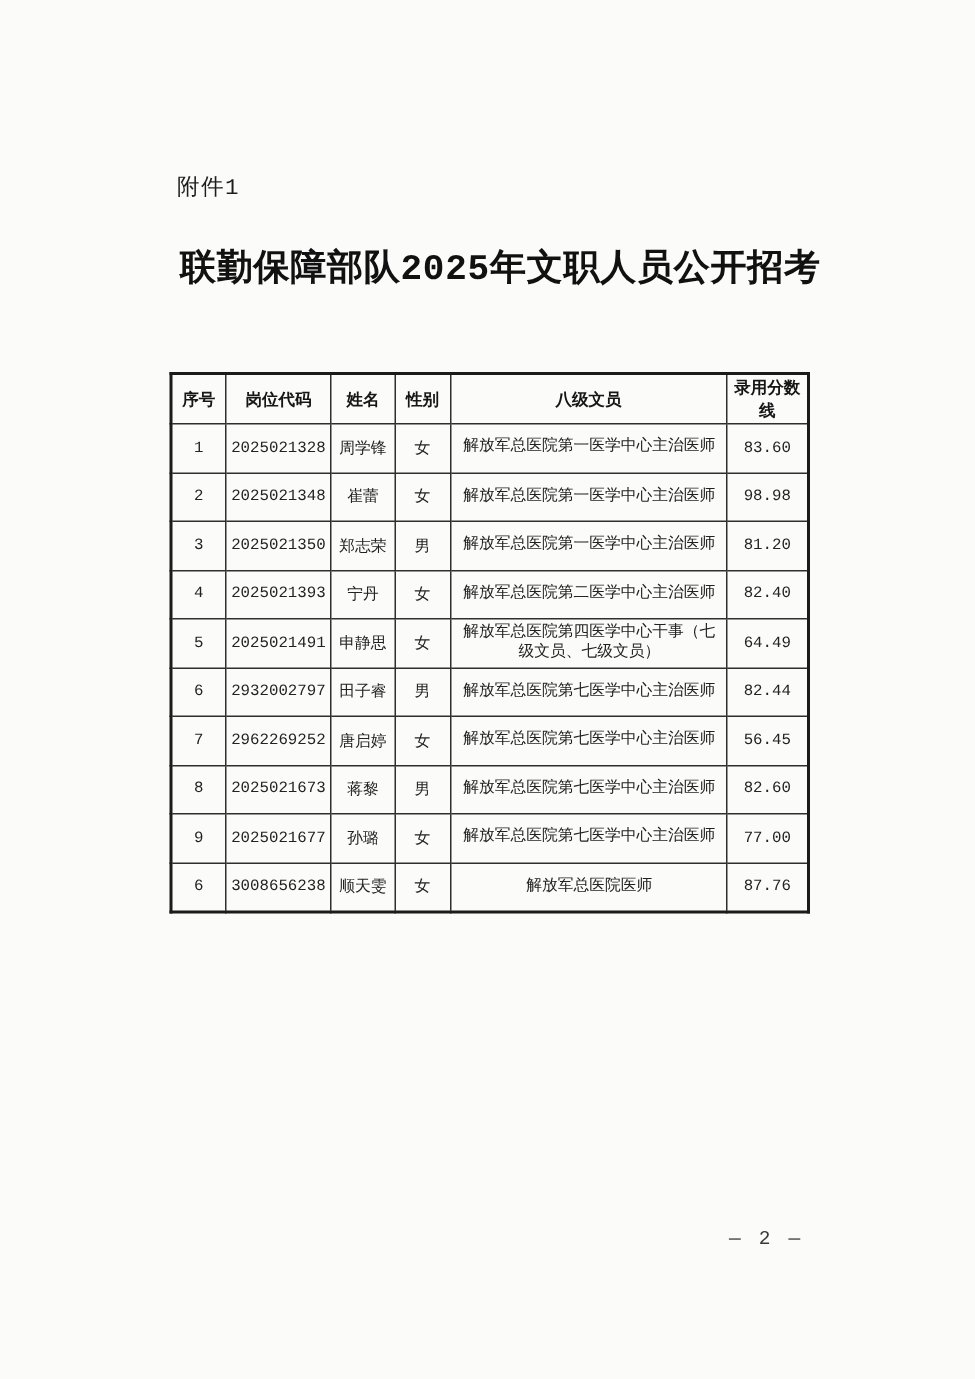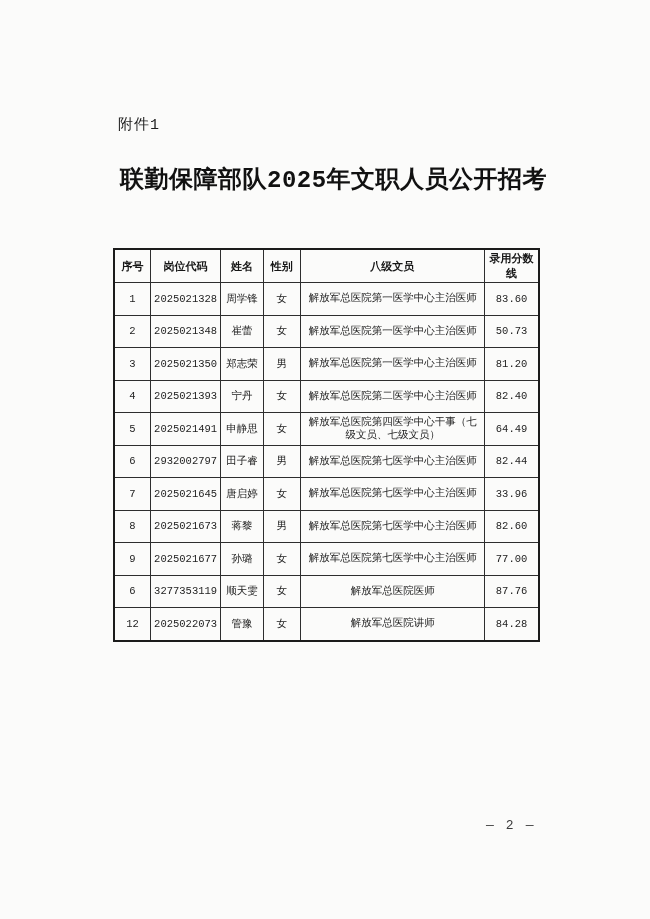--- a/index.html
+++ b/index.html
@@ -129,21 +129,21 @@
           <td class="c3">女</td>
           <td class="c4 pos">解放军总医院第一医学中心主治医师</td>
           <td class="c5">83.60</td>
         </tr>
         <tr>
           <td class="c0">2</td>
           <td class="c1">2025021348</td>
           <td class="c2">崔蕾</td>
           <td class="c3">女</td>
           <td class="c4 pos">解放军总医院第一医学中心主治医师</td>
-          <td class="c5">50.73</td>
+          <td class="c5">98.98</td>
         </tr>
         <tr>
           <td class="c0">3</td>
           <td class="c1">2025021350</td>
           <td class="c2">郑志荣</td>
           <td class="c3">男</td>
           <td class="c4 pos">解放军总医院第一医学中心主治医师</td>
           <td class="c5">81.20</td>
         </tr>
         <tr>
@@ -165,57 +165,49 @@
         <tr>
           <td class="c0">6</td>
           <td class="c1">2932002797</td>
           <td class="c2">田子睿</td>
           <td class="c3">男</td>
           <td class="c4 pos">解放军总医院第七医学中心主治医师</td>
           <td class="c5">82.44</td>
         </tr>
         <tr>
           <td class="c0">7</td>
-          <td class="c1">2025021645</td>
+          <td class="c1">2962269252</td>
           <td class="c2">唐启婷</td>
           <td class="c3">女</td>
           <td class="c4 pos">解放军总医院第七医学中心主治医师</td>
-          <td class="c5">33.96</td>
+          <td class="c5">56.45</td>
         </tr>
         <tr>
           <td class="c0">8</td>
           <td class="c1">2025021673</td>
           <td class="c2">蒋黎</td>
           <td class="c3">男</td>
           <td class="c4 pos">解放军总医院第七医学中心主治医师</td>
           <td class="c5">82.60</td>
         </tr>
         <tr>
           <td class="c0">9</td>
           <td class="c1">2025021677</td>
           <td class="c2">孙璐</td>
           <td class="c3">女</td>
           <td class="c4 pos">解放军总医院第七医学中心主治医师</td>
           <td class="c5">77.00</td>
         </tr>
         <tr>
           <td class="c0">6</td>
-          <td class="c1">3277353119</td>
+          <td class="c1">3008656238</td>
           <td class="c2">顺天雯</td>
           <td class="c3">女</td>
           <td class="c4 pos">解放军总医院医师</td>
           <td class="c5">87.76</td>
-        </tr>
-        <tr>
-          <td class="c0">12</td>
-          <td class="c1">2025022073</td>
-          <td class="c2">管豫</td>
-          <td class="c3">女</td>
-          <td class="c4 pos">解放军总医院讲师</td>
-          <td class="c5">84.28</td>
         </tr>
       </tbody>
   </table>
 
   <div class="page-number">
     <span>—</span>
     <span>2</span>
     <span>—</span>
   </div>
 

